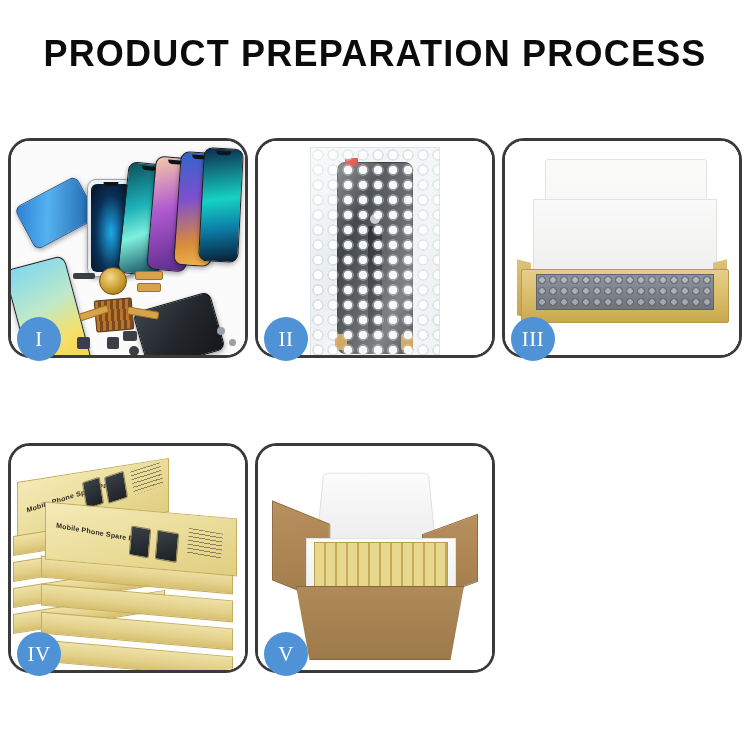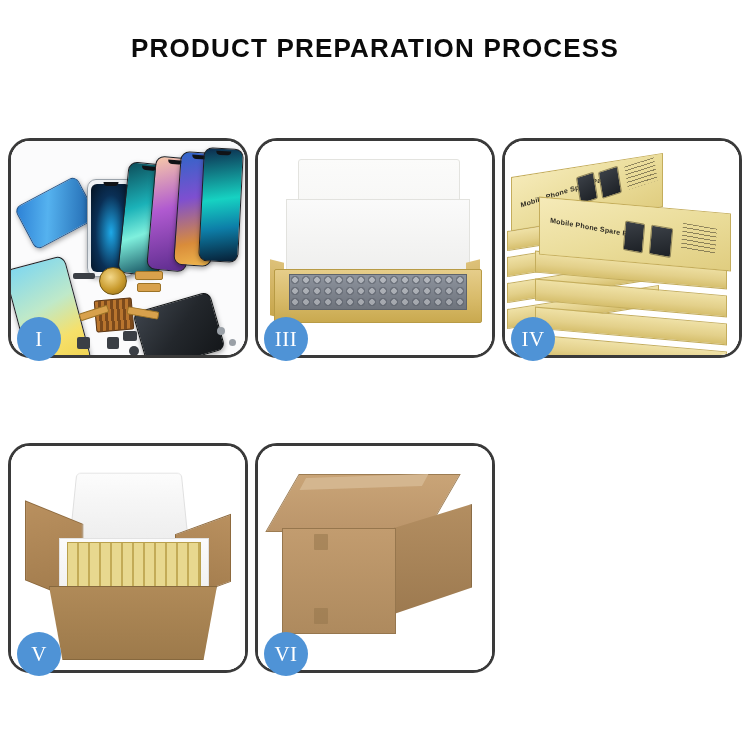--- a/index.html
+++ b/index.html
@@ -21,21 +21,21 @@
     background: #ffffff;
     box-sizing: border-box;
   }
 
   
   .header {
     padding-top: 34px;
     text-align: center;
   }
   .title {
-    font-size: 26px;
+    font-size: 36px;
     font-weight: 700;
     letter-spacing: 1.2px;
     color: #0b0b0b;
     line-height: 1.12;
     white-space: nowrap;
   }
   .subtitle {
     margin-top: 9px;
     font-size: 15.5px;
     font-weight: 400;
@@ -399,20 +399,37 @@
           <div class="flex-strip" style="left:126px;top:142px;width:22px;height:7px;"></div>
           <div class="flex-strip" style="left:68px;top:168px;width:28px;height:6px;transform:rotate(-18deg);"></div>
           <div class="flex-strip" style="left:116px;top:168px;width:30px;height:6px;transform:rotate(10deg);"></div>
           <div class="part" style="left:206px;top:186px;width:8px;height:8px;border-radius:50%;background:#9aa0a7;"></div>
           <div class="part" style="left:218px;top:198px;width:7px;height:7px;border-radius:50%;background:#9aa0a7;"></div>
         </div>
       </div>
       <div class="badge">I</div>
     </div>
 
+    <div class="card">
+      <div class="card-clip">
+        <div class="scene c2-bg">
+          <div class="bubble-pack">
+            <div class="lcd"></div>
+            <div class="lcd-cable"></div>
+            <div class="lcd-conn" style="left:24px;bottom:10px;width:12px;height:16px;"></div>
+            <div class="lcd-conn" style="right:26px;bottom:10px;width:12px;height:16px;"></div>
+            <div class="lcd-conn" style="left:50%;top:66px;transform:translateX(-50%);width:10px;height:10px;border-radius:50%;background:#cdd2d6;"></div>
+            <div class="red-label"></div>
+            <div class="bubbles"></div>
+            <div class="pack-sheen"></div>
+          </div>
+        </div>
+      </div>
+      <div class="badge">II</div>
+    </div>
 
     <div class="card">
       <div class="card-clip">
         <div class="scene c3-bg">
           <div class="kbox-lid"></div>
           <div class="kbox-foam"></div>
           <div class="kbox-flapL"></div>
           <div class="kbox-flapR"></div>
           <div class="kbox-tray">
             <div class="kbox-inner"></div>
@@ -466,28 +483,15 @@
           <div class="flapL5"></div>
           <div class="flapR5"></div>
           <div class="foam-inner"></div>
           <div class="gold-rows"></div>
           <div class="carton5"></div>
         </div>
       </div>
       <div class="badge">V</div>
     </div>
 
-    <div class="card">
-      <div class="card-clip">
-        <div class="scene c6-bg">
-          <div class="ctn-top"></div>
-          <div class="ctn-tape"></div>
-          <div class="ctn-side"></div>
-          <div class="ctn-front"></div>
-          <div class="ctn-tab" style="left:56px;top:88px;"></div>
-          <div class="ctn-tab" style="left:56px;top:162px;"></div>
-        </div>
-      </div>
-      <div class="badge">VI</div>
-    </div>
 
   </div>
 </div>
 
 </body></html>

